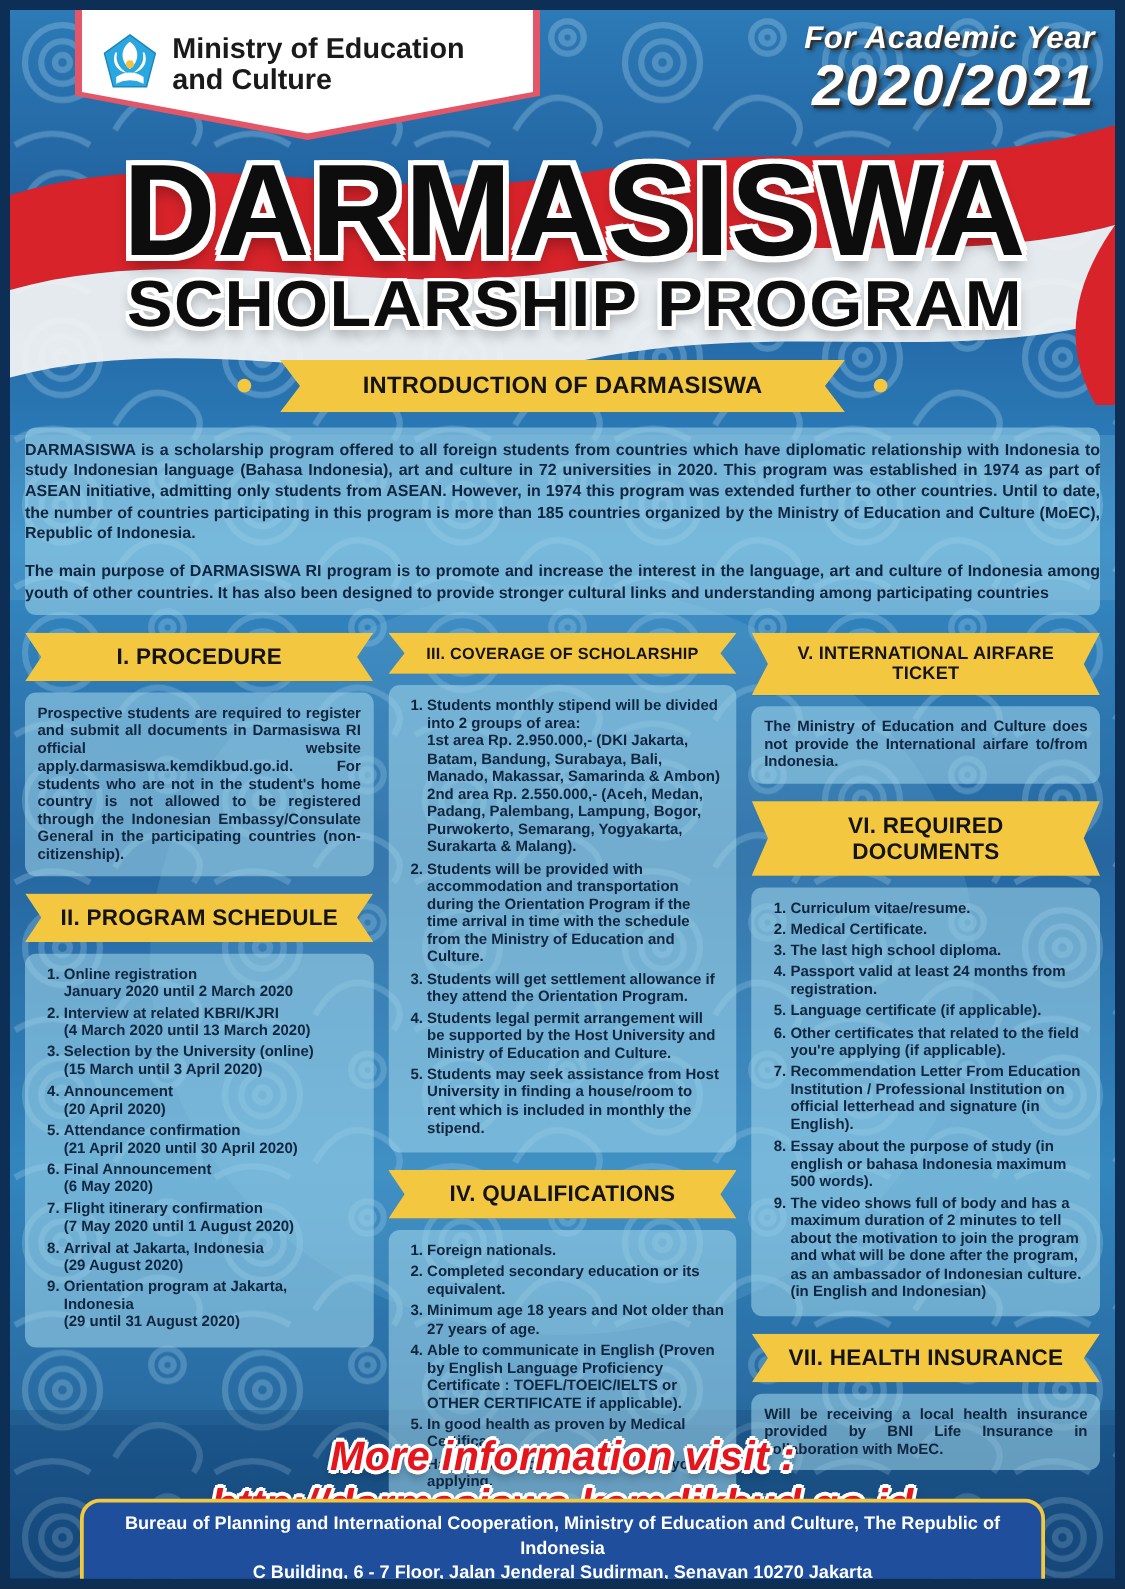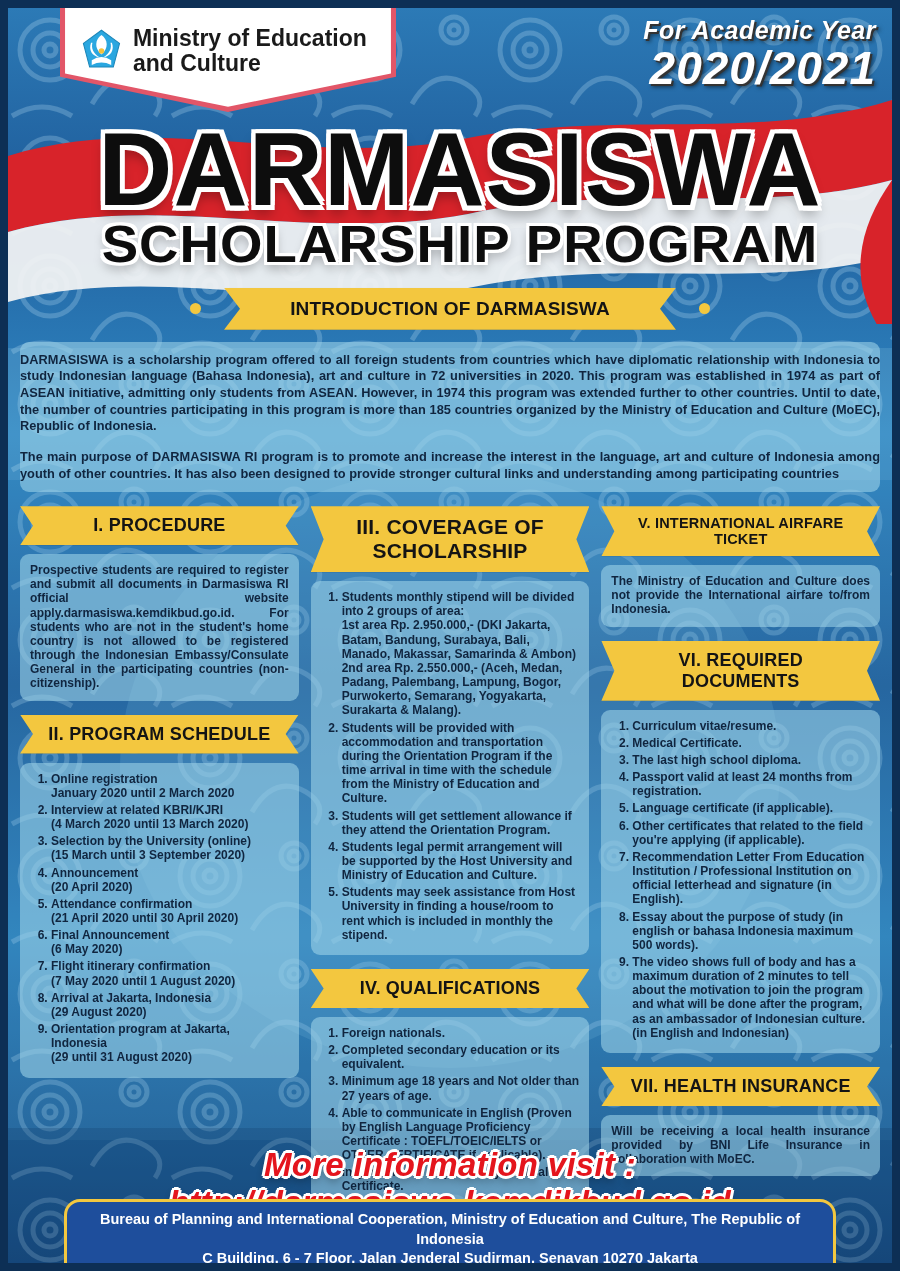--- a/index.html
+++ b/index.html
@@ -6,21 +6,21 @@
   body { font-family:"Liberation Sans", sans-serif; background:#222; }
 
   .poster{
     position:relative; width:900px; height:1271px; margin:0 auto;
     border:8px solid #0d2f55; overflow:hidden;
     background:linear-gradient(180deg,#2c7ab6 0%,#205f9d 14%,#2f86c2 34%,#1e5c98 54%,#2c80bb 74%,#174a80 100%);
   }
   .bg-batik{ position:absolute; inset:0; z-index:0; }
 
   
-  .crest{ position:absolute; left:52px; top:0; width:336px; height:104px; z-index:5; }
+  .crest{ position:absolute; left:52px; top:0; width:372px; height:104px; z-index:5; }
   .crest-red{ position:absolute; inset:0; background:#e25668;
     clip-path:polygon(0 0,100% 0,100% 66%,50% 100%,0 66%); }
   .crest-white{ position:absolute; inset:0; background:#ffffff;
     clip-path:polygon(1.5% 0,98.5% 0,98.5% 63%,50% 95%,1.5% 63%); }
   .crest-content{ position:absolute; inset:0; display:flex; align-items:flex-start; gap:12px; padding:12px 16px 0 22px; }
   .ministry-name{ font-size:23px; font-weight:bold; color:#1a1a1a; line-height:1.08; padding-top:6px; }
 
   .year-block{ position:absolute; right:16px; top:8px; z-index:5; text-align:right;
     color:#fff; font-style:italic; font-weight:bold;
     text-shadow:2px 2px 0 #333, 3px 3px 4px rgba(0,0,0,.55); }
@@ -43,21 +43,21 @@
     text-shadow:-3px -3px 0 #fff,3px -3px 0 #fff,-3px 3px 0 #fff,3px 3px 0 #fff,0 -3px 0 #fff,0 3px 0 #fff,-3px 0 0 #fff,3px 0 0 #fff,0 6px 10px rgba(0,0,0,.35);
   }
 
   
   .ribbon{
     background:#f3c73f; color:#141414; font-weight:bold; text-align:center;
     padding:9px 18px; font-size:18px; letter-spacing:.2px;
     clip-path:polygon(0 0,100% 0,calc(100% - 13px) 50%,100% 100%,0 100%,13px 50%);
     box-shadow:0 3px 5px rgba(0,0,0,.3);
   }
-  .ribbon.md{ font-size:21px; }
+  .ribbon.md{ font-size:13px; }
   .ribbon.sm{ font-size:14.5px; }
 
   .intro-banner-row{ display:flex; align-items:center; justify-content:center; gap:23px; margin-top:16px; }
   .intro-banner{ width:452px; font-size:19px; padding:10px 24px;
     clip-path:polygon(0 0,100% 0,calc(100% - 16px) 50%,100% 100%,0 100%,16px 50%); }
   .dot{ width:11px; height:11px; border-radius:50%; background:#f3c73f; }
 
   
   .panel{
     background:rgba(158,212,233,.58); border-radius:9px; color:#10253f;
@@ -165,21 +165,21 @@
         <div class="panel justify">Prospective students are required to register and submit all documents in Darmasiswa RI official website apply.darmasiswa.kemdikbud.go.id. For students who are not in the student's home country is not allowed to be registered through the Indonesian Embassy/Consulate General in the participating countries (non-citizenship).</div>
 
         <div class="ribbon">II. PROGRAM SCHEDULE</div>
         <div class="panel">
           <ol>
               <li>Online registration
 January 2020 until 2 March 2020</li>
               <li>Interview at related KBRI/KJRI
 (4 March 2020 until 13 March 2020)</li>
               <li>Selection by the University (online)
-(15 March until 3 September 2020)</li>
+(15 March until 3 April 2020)</li>
               <li>Announcement
 (20 April 2020)</li>
               <li>Attendance confirmation
 (21 April 2020 until 30 April 2020)</li>
               <li>Final Announcement
  (6 May 2020)</li>
               <li>Flight itinerary confirmation
 (7 May 2020 until 1 August 2020)</li>
               <li>Arrival at Jakarta, Indonesia
 (29 August 2020)</li>

